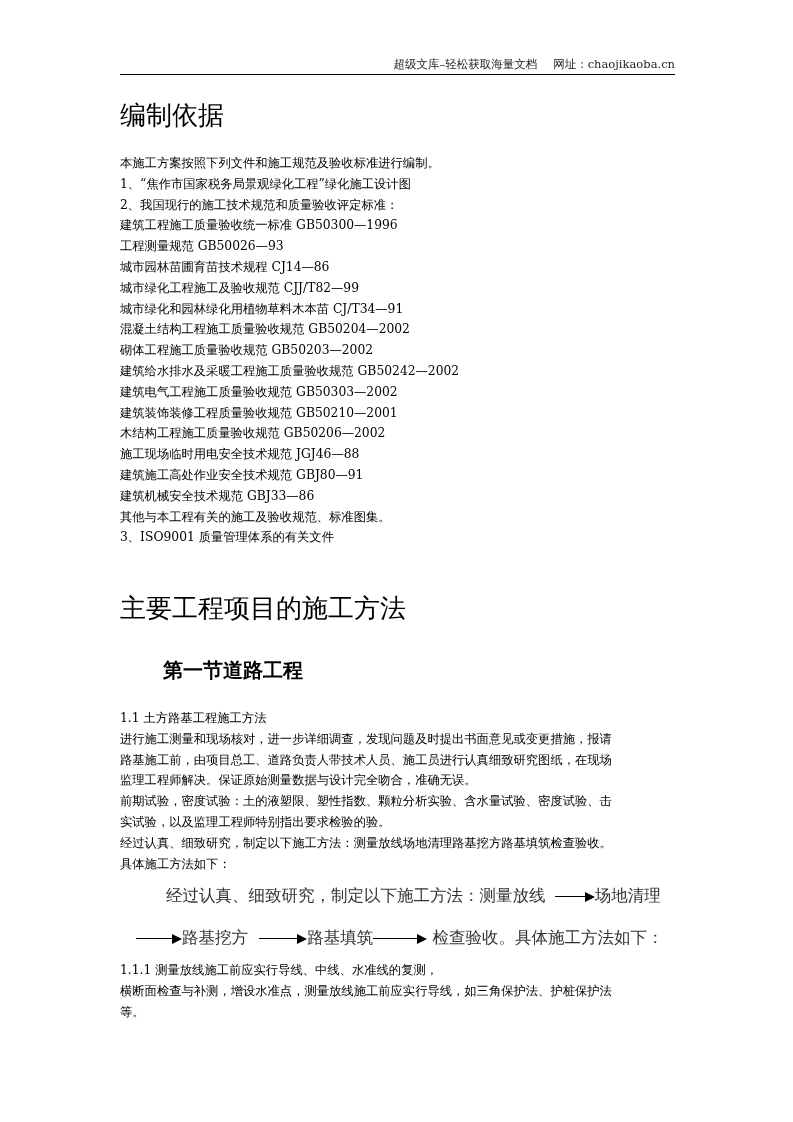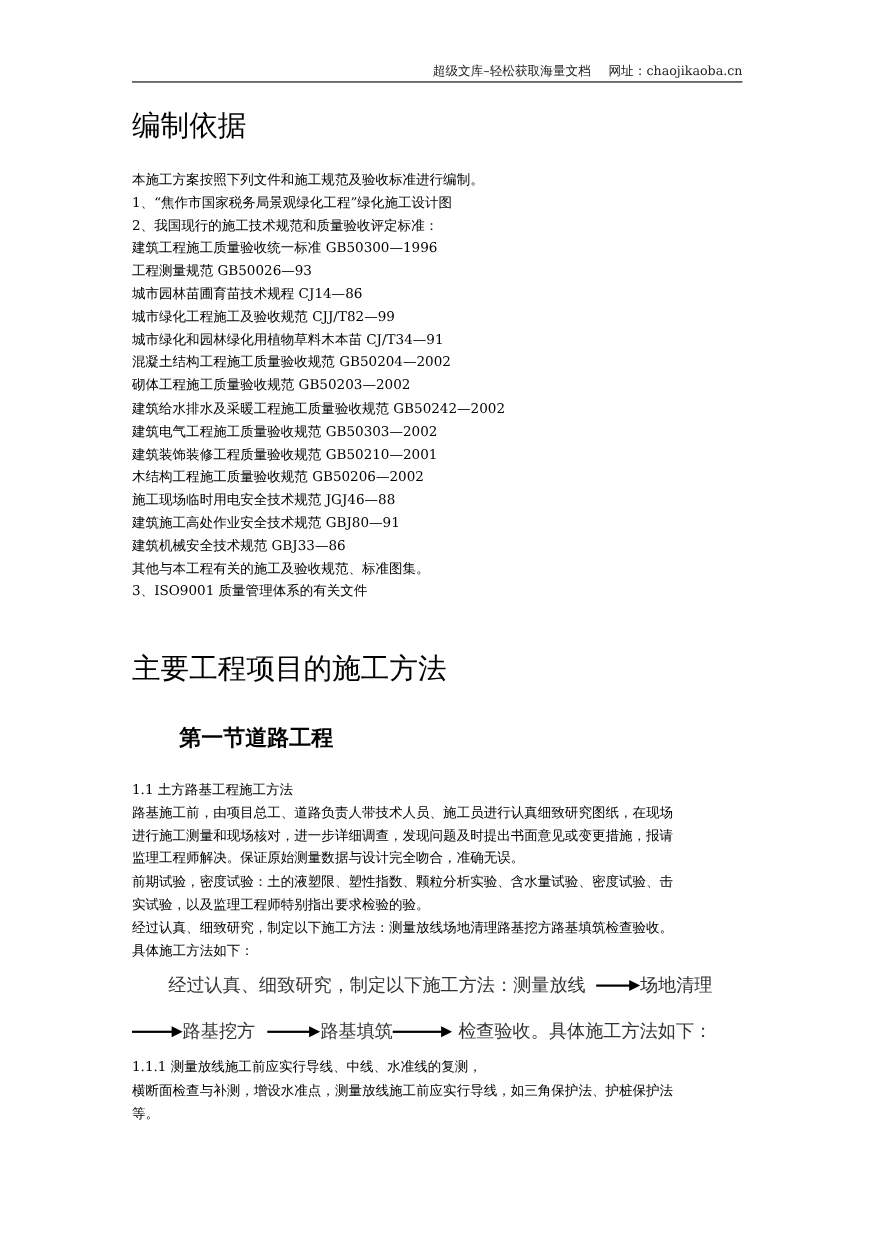--- a/index.html
+++ b/index.html
@@ -71,37 +71,37 @@
   <p>其他与本工程有关的施工及验收规范、标准图集。</p>
   <p>3、ISO9001  质量管理体系的有关文件</p>
 </div>
 
 <h1 class="h1" style="top:590px;">主要工程项目的施工方法</h1>
 
 <h2 class="h2" style="top:660px;">第一节道路工程</h2>
 
 <div class="block" style="top:708px;">
   <p>1.1  土方路基工程施工方法</p>
+  <p>进行施工测量和现场核对，进一步详细调查，发现问题及时提出书面意见或变更措施，报请</p>
   <p>路基施工前，由项目总工、道路负责人带技术人员、施工员进行认真细致研究图纸，在现场</p>
-  <p>进行施工测量和现场核对，进一步详细调查，发现问题及时提出书面意见或变更措施，报请</p>
   <p>监理工程师解决。保证原始测量数据与设计完全吻合，准确无误。</p>
   <p>前期试验，密度试验：土的液塑限、塑性指数、颗粒分析实验、含水量试验、密度试验、击</p>
   <p>实试验，以及监理工程师特别指出要求检验的验。</p>
   <p>经过认真、细致研究，制定以下施工方法：测量放线场地清理路基挖方路基填筑检查验收。</p>
   <p>具体施工方法如下：</p>
 </div>
 
 <div class="flow" style="top:885px; height:70px;">
-  <div class="row" style="left:33px; top:0;">
+  <div class="row" style="left:46px; top:0;">
     <span>经过认真、细致研究，制定以下施工方法：测量放线</span>
     <span class="arrow" style="width:40px; margin-left:4px;">
       <span class="shaft" style="width:32px;"></span><span class="head" style="left:30px;"></span>
     </span><span>场地清理</span>
   </div>
-  <div class="row" style="left:0; top:42px;">
+  <div class="row" style="left:16px; top:42px;">
     <span class="arrow" style="width:46px;">
       <span class="shaft" style="width:38px;"></span><span class="head" style="left:36px;"></span>
     </span><span>路基挖方</span>
     <span class="arrow" style="width:48px; margin-left:6px;">
       <span class="shaft" style="width:40px;"></span><span class="head" style="left:38px;"></span>
     </span><span>路基填筑</span><span class="arrow" style="width:54px;">
       <span class="shaft" style="width:46px;"></span><span class="head" style="left:44px;"></span>
     </span>
     <span>检查验收。具体施工方法如下：</span>
   </div>

